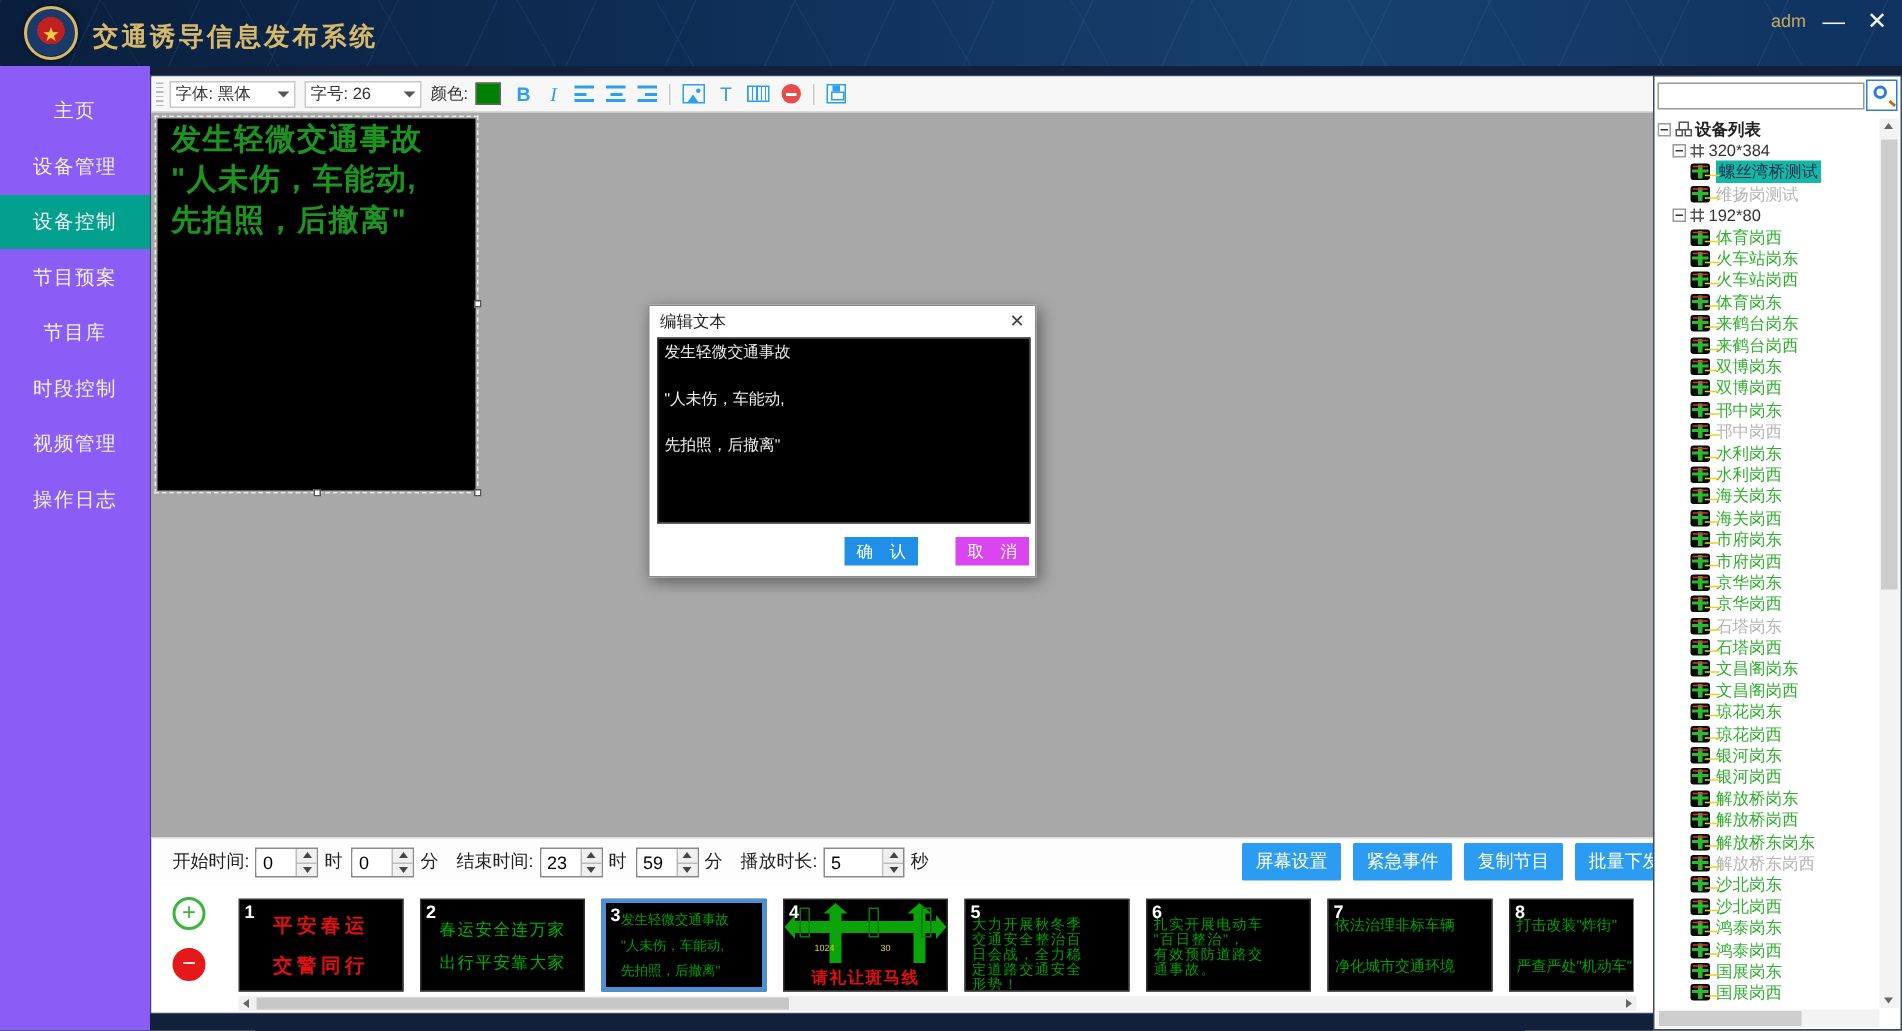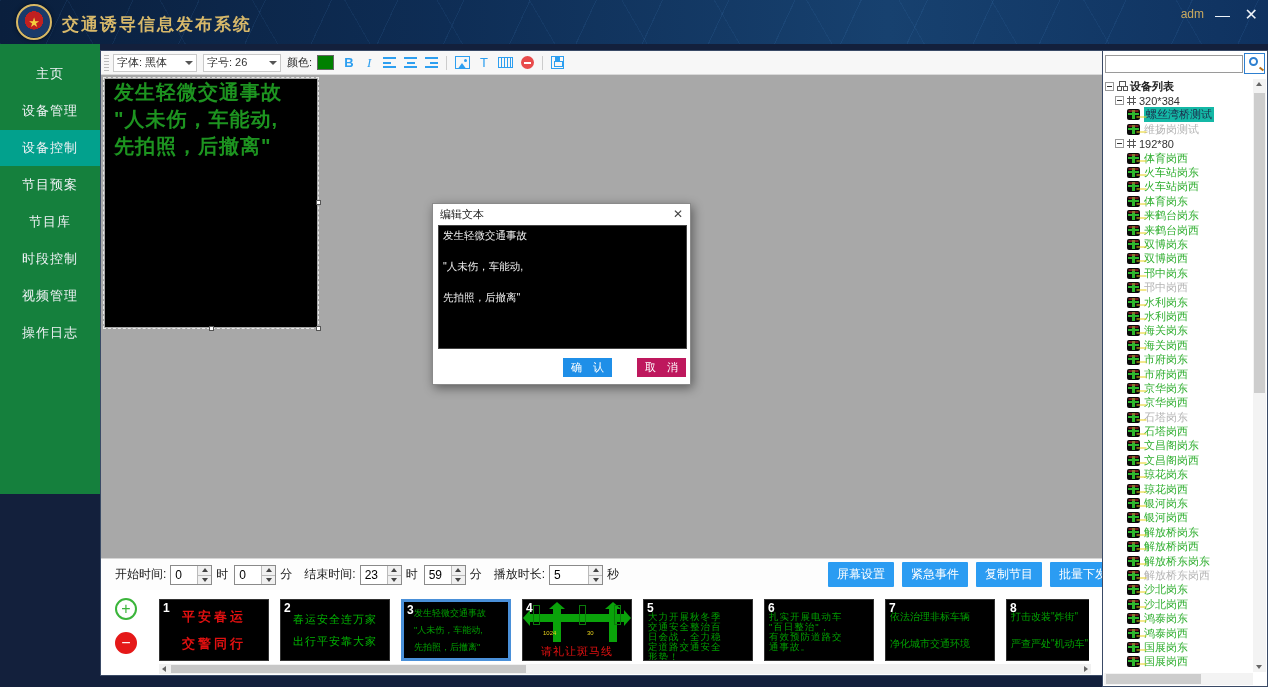--- a/index.html
+++ b/index.html
@@ -20,21 +20,21 @@
     border:2px solid #d9b964; display:flex; align-items:center; justify-content:center;
     box-shadow:0 0 4px rgba(0,0,0,.6); }
   .logo .star { color:#f4d03f; font-size:13px; line-height:1; }
   .app-title { position:absolute; left:62px; top:13px; color:#d8b96a; font-size:17px; font-weight:bold; letter-spacing:2px; }
   .hdr-user { position:absolute; right:64px; top:7px; color:#c9a95f; font-size:12px; }
   .win-btn { position:absolute; top:4px; color:#eef3f8; font-size:15px; cursor:default; line-height:22px; }
   .win-min { right:38px; }
   .win-close { right:10px; font-size:16px; }
 
   
-  .sidebar { position:absolute; left:0; top:44px; width:100px; height:450px; background:#15803d; }
+  .sidebar { position:absolute; left:0; top:44px; width:100px; height:643px; background:#8b5cf6; }
   .side-item { height:36px; margin-top:1px; display:flex; align-items:center; justify-content:center;
     color:#f0f2f6; font-size:13px; letter-spacing:1px; cursor:pointer; }
   .sidebar .side-item:first-child { margin-top:12px; }
   .side-item.active { background:#02a18d; }
 
   
   .main { position:absolute; left:100px; top:50px; width:1107px; height:626px; background:#fff;
     display:flex; flex-direction:column; border:1px solid #3a4a66; }
   
   .toolbar { height:24px; background:#f7f7f7; border-bottom:1px solid #d9d9d9; display:flex; align-items:center;
@@ -127,21 +127,21 @@
   .d-h::before { left:-6px; border-right:7px solid #0aa30a; }
   .d-h::after { right:-6px; border-left:7px solid #0aa30a; }
   .d-v { position:absolute; width:8px; background:#0aa30a; }
   .d-v::before { content:""; position:absolute; top:-6px; left:-4px; width:0; height:0;
     border-left:8px solid transparent; border-right:8px solid transparent; border-bottom:7px solid #0aa30a; }
   .d-v1 { left:30px; top:8px; height:34px; } .d-v2 { left:86px; top:8px; height:34px; }
   .d-lbl { position:absolute; color:#e8d21c; font-size:6px; }
   .d-l1 { left:20px; top:30px; } .d-l2 { left:64px; top:30px; }
   .d-strip { position:absolute; width:7px; height:20px; border:1px solid #0a7a0a; top:5px; }
   .d-s1 { left:10px; } .d-s2 { left:56px; } .d-s3 { right:10px; }
-  .d-cap { position:absolute; left:0; right:0; bottom:1px; text-align:center; font-size:11px; font-weight:normal; letter-spacing:1px; }
+  .d-cap { position:absolute; left:0; right:0; bottom:1px; text-align:center; font-size:11px; font-weight:bold; letter-spacing:1px; }
   
   .hscroll { position:absolute; left:58px; top:74px; width:932px; height:10px; background:#f1f1f1; }
   .hscroll .thumb-bar { position:absolute; left:12px; top:1px; width:355px; height:8px; background:#c7c7c7; }
   .arr { position:absolute; width:0; height:0; }
   .arr-l { left:3px; top:2px; border-top:3px solid transparent; border-bottom:3px solid transparent; border-right:4px solid #666; }
   .arr-r { right:3px; top:2px; border-top:3px solid transparent; border-bottom:3px solid transparent; border-left:4px solid #666; }
   .vscroll { position:absolute; right:6px; top:8px; width:12px; height:62px; background:#f1f1f1; }
   .vscroll .vthumb { position:absolute; left:1px; top:12px; width:10px; height:26px; background:#c7c7c7; }
   .arr-u { left:3px; top:3px; border-left:3px solid transparent; border-right:3px solid transparent; border-bottom:4px solid #666; }
   .arr-d { left:3px; bottom:3px; border-left:3px solid transparent; border-right:3px solid transparent; border-top:4px solid #666; }
@@ -150,21 +150,21 @@
   .modal { position:absolute; left:432px; top:203px; width:259px; height:182px; background:#fff;
     border:1px solid #8a8a8a; box-shadow:2px 3px 10px rgba(0,0,0,.45); z-index:10; }
   .modal-title { height:20px; display:flex; align-items:center; padding:0 7px; font-size:11px; color:#222;justify-content:center; }
   .modal-close { margin-left:auto; color:#444; font-size:12px; cursor:pointer; }
   .modal-text { position:absolute; left:5px; top:21px; width:249px; height:124px; background:#000; border:1px solid #444;
     color:#eee; font-size:10.5px; line-height:15.5px; padding:2px 4px; white-space:pre-wrap; overflow:hidden;
     font-family:inherit; }
   .modal-btns { position:absolute; left:0; right:4px; bottom:7px; display:flex; justify-content:flex-end; gap:25px; }
   .mbtn { width:49px; height:19px; border:none; color:#fff; font-size:11px; cursor:pointer; font-family:inherit; letter-spacing:4px; padding-left:4px;}
   .mbtn.ok { background:#1f8fe8; }
-  .mbtn.cancel { background:#be185d; }
+  .mbtn.cancel { background:#d946ef; }
 
   
   .rpanel { position:absolute; left:1102px; top:50px; width:166px; height:637px; background:#fff; border:1px solid #3a4a66; }
   .search-row { position:absolute; left:0; top:0; width:100%; height:26px; }
   .search-input { position:absolute; left:2px; top:4px; width:138px; height:18px; border:1px solid #9a9a9a; font-size:11px; padding:0 3px; font-family:inherit; }
   .search-btn { position:absolute; right:2px; top:2px; width:21px; height:21px; background:#fff; border:1px solid #2d7fd0; cursor:pointer; }
   .mag { position:absolute; left:4px; top:3px; width:9px; height:9px; border:2px solid #2d7fd0; border-radius:50%; }
   .mag::after { content:""; position:absolute; left:8px; top:9px; width:5px; height:2px; background:#b8721c; transform:rotate(40deg); }
   .tree { position:absolute; left:2px; top:28px; right:14px; bottom:14px; overflow:hidden; font-size:11px; color:#222; }
   .trow { height:14.4px; display:flex; align-items:center; white-space:nowrap; cursor:pointer; }

